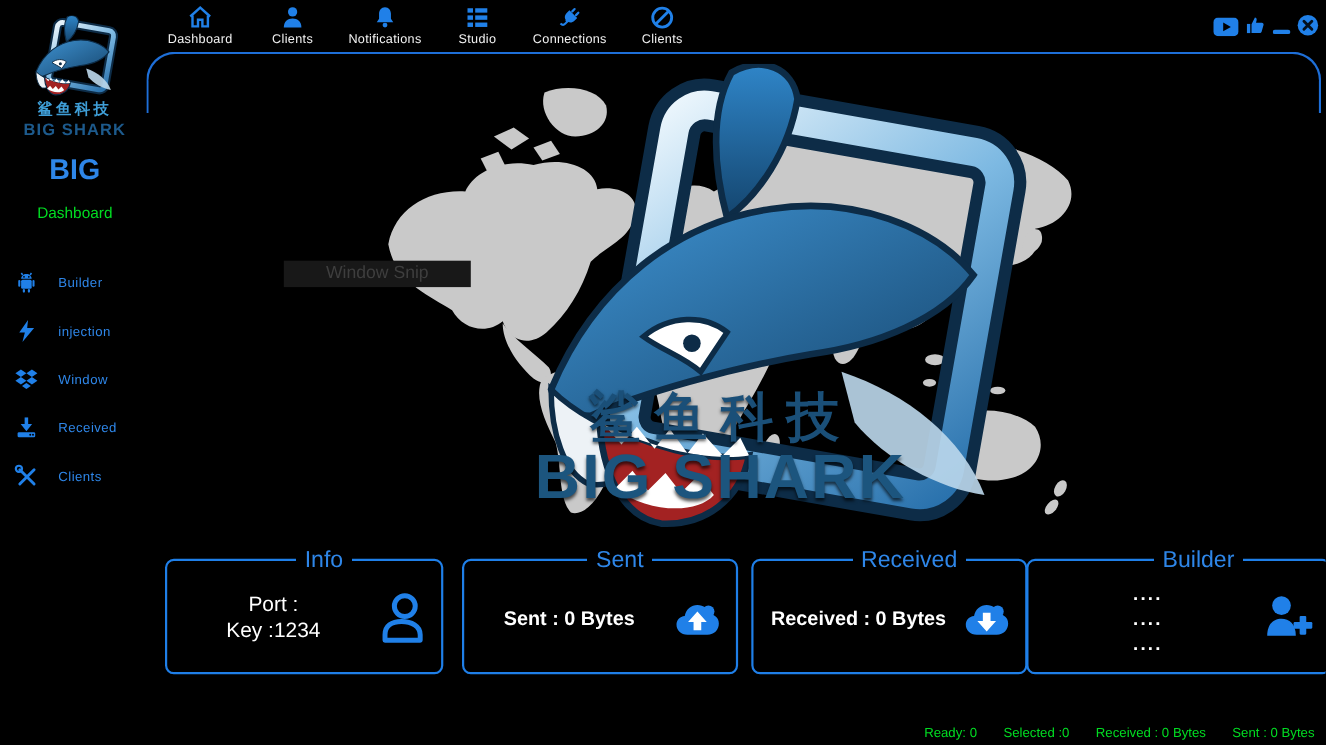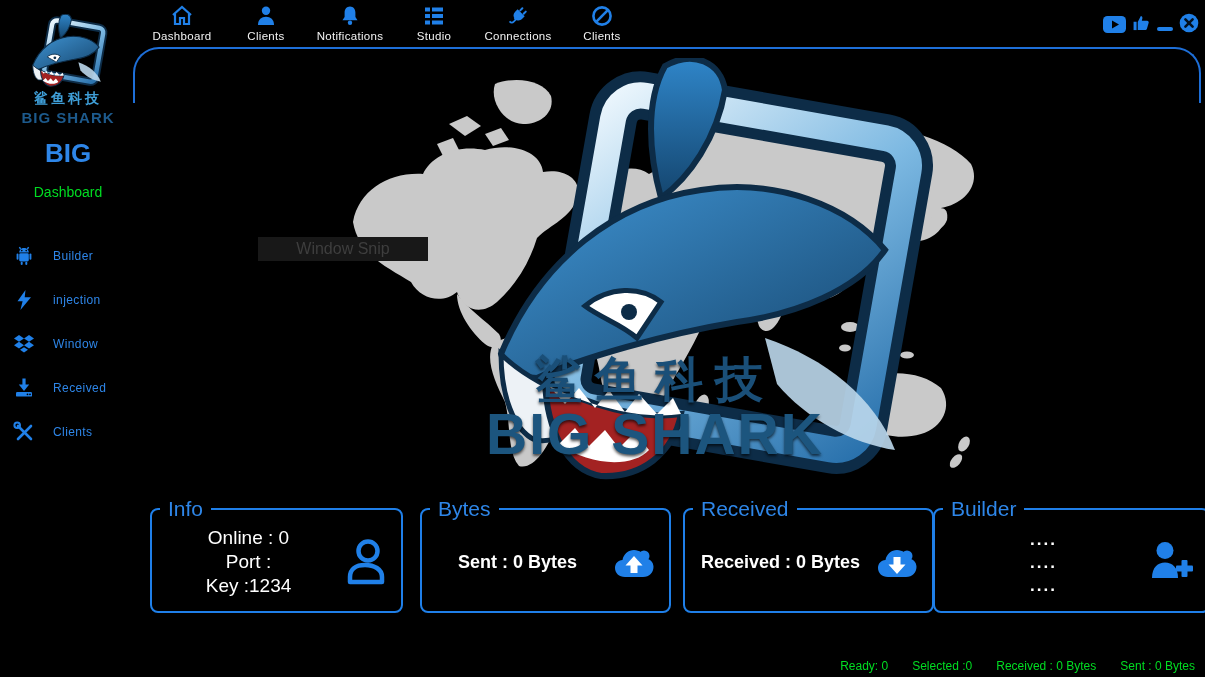--- a/index.html
+++ b/index.html
@@ -43,21 +43,21 @@
   .wm-cn{font-size:48px;color:#1a4f78;letter-spacing:12px;font-weight:bold;
          text-shadow:0 2px 3px rgba(0,0,0,.65);}
   .wm-en{font-size:57px;color:#1c557e;font-weight:bold;letter-spacing:2px;margin-top:2px;
          text-shadow:0 2px 3px rgba(0,0,0,.65);}
   .window-snip{position:absolute;left:258px;top:237px;width:170px;height:24px;z-index:3;
     background:#181818;color:#3e3e3e;font-size:16px;line-height:24px;text-align:center;}
 
   
   fieldset.card{position:absolute;top:497px;height:112px;margin:0;padding:0 8px;
     border:2px solid #1f7fe8;border-radius:8px;background:transparent;z-index:4;}
-  fieldset.card legend{color:#2e86e8;font-size:21px;padding:0 8px;margin-left:0;}
+  fieldset.card legend{color:#2e86e8;font-size:21px;padding:0 8px;margin-left:18px;text-align:center;}
   .card-body{display:flex;align-items:center;height:82px;}
   .card-text{flex:1;text-align:center;color:#fff;}
   .info-line{font-size:19px;line-height:24px;}
   .card-value{font-size:18px;font-weight:bold;}
   .dots-line{font-size:17px;font-weight:bold;line-height:23px;letter-spacing:2px;}
   .card-icon{flex:none;width:56px;display:flex;justify-content:center;}
   .card-icon svg{width:50px;height:50px;}
   #card-info{left:150px;width:233px;}
   #card-sent{left:420px;width:231px;}
   #card-received{left:683px;width:231px;}
@@ -282,35 +282,34 @@
       <div class="wm-en">BIG SHARK</div>
     </div>
   </div>
 
   <div class="window-snip">Window Snip</div>
 
   <fieldset class="card" id="card-info">
     <legend>Info</legend>
     <div class="card-body">
       <div class="card-text">
-        <div class="info-line">Online : 0</div>
         <div class="info-line">Port :</div>
         <div class="info-line">Key :1234</div>
       </div>
       <div class="card-icon">
         <svg viewBox="0 0 50 50" fill="none" stroke="#2080e8" stroke-width="4.5" stroke-linecap="round">
           <circle cx="28" cy="14" r="9.5"></circle>
           <path d="M10,45 V40 C10,32 16,28 25,28 C34,28 42,32 42,40 V45 Z" stroke-linejoin="round"></path>
         </svg>
       </div>
     </div>
   </fieldset>
 
   <fieldset class="card" id="card-sent">
-    <legend>Bytes</legend>
+    <legend>Sent</legend>
     <div class="card-body">
       <div class="card-text">
         <span class="card-value">Sent : 0 Bytes</span>
       </div>
       <div class="card-icon">
         <svg viewBox="0 0 50 50">
           <path d="M17,40 C11,40 7,36 7,31 C7,26.5 10,23.5 14.5,23 C15.5,17 20.5,13 26,13 C31.5,13 36,16.5 37.5,21.5 C42,21.8 45.5,25.2 45.5,29.8 C45.5,35.4 41.5,40 35,40 Z" fill="#2080e8"></path>
           <circle cx="36" cy="19" r="5.5" fill="#2080e8"></circle>
           <polygon points="26,19 34.5,28.5 29.5,28.5 29.5,36 22.5,36 22.5,28.5 17.5,28.5" fill="#fff"></polygon>
         </svg>

